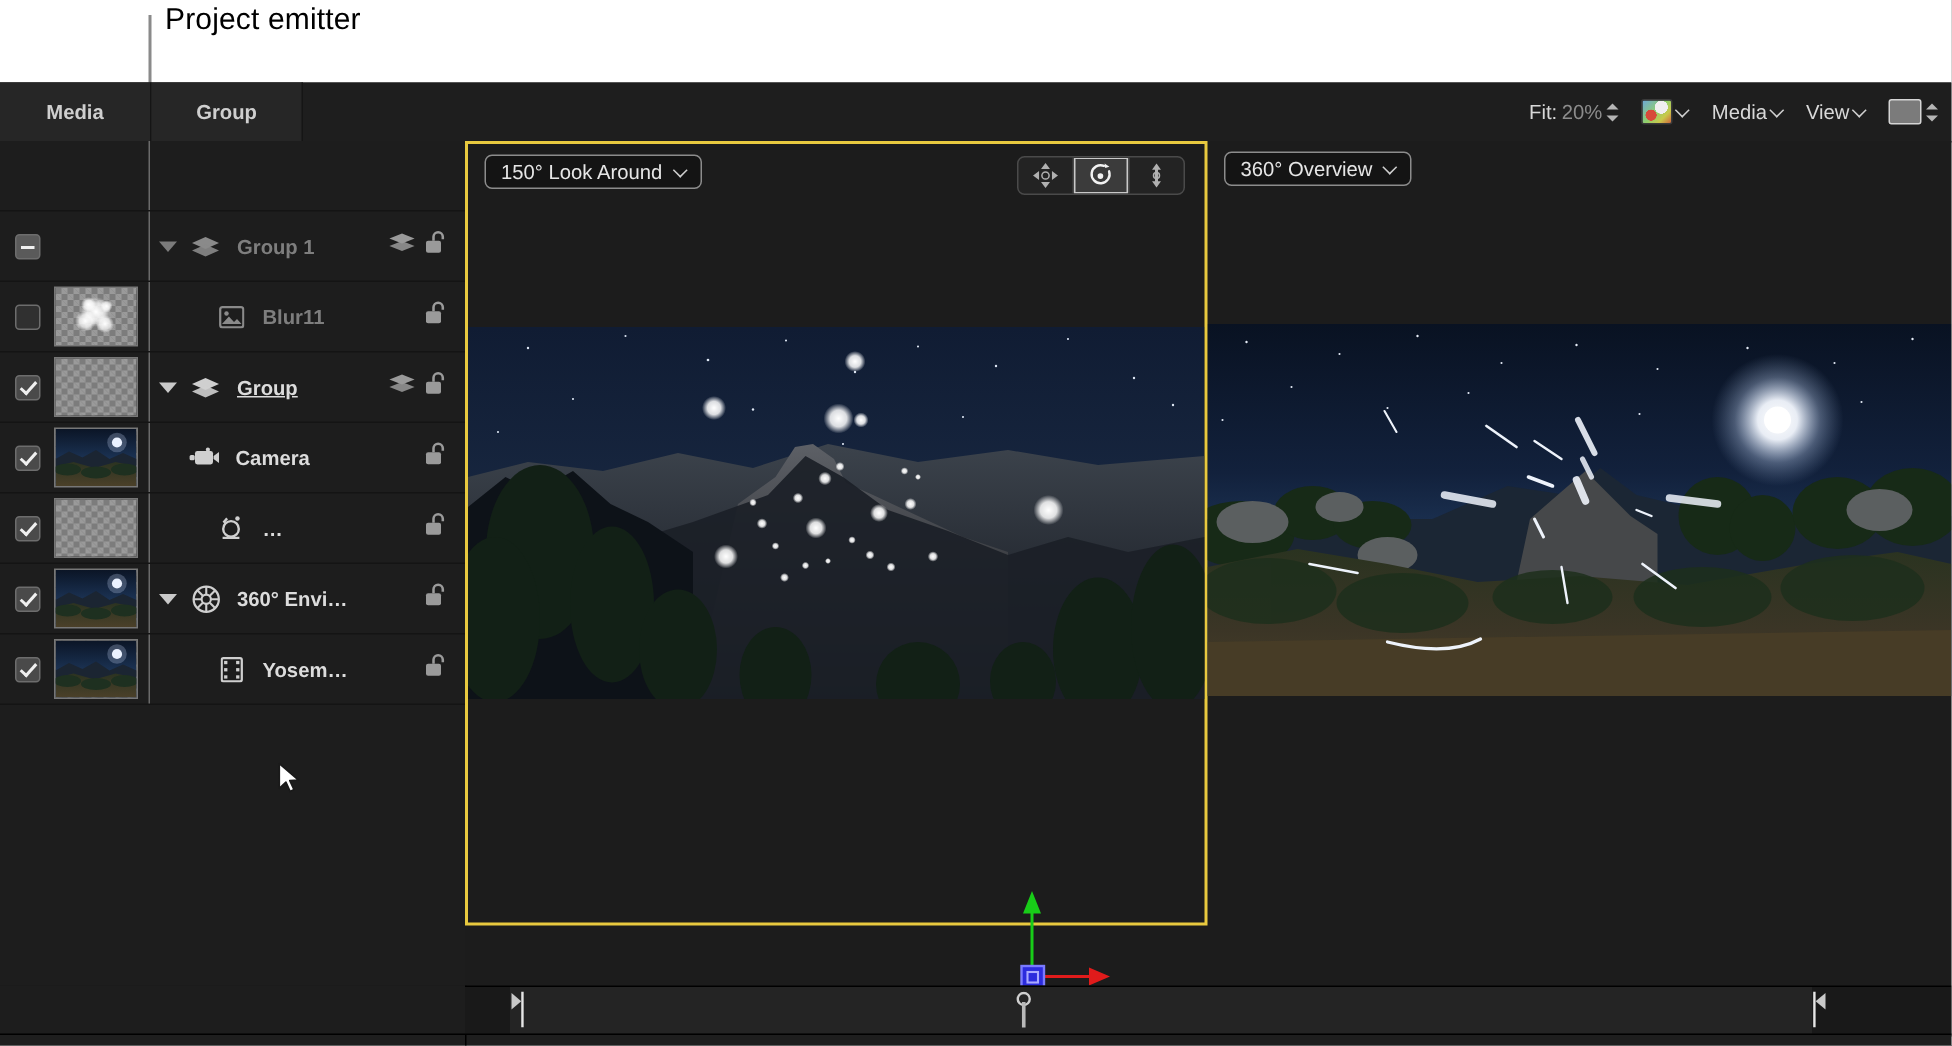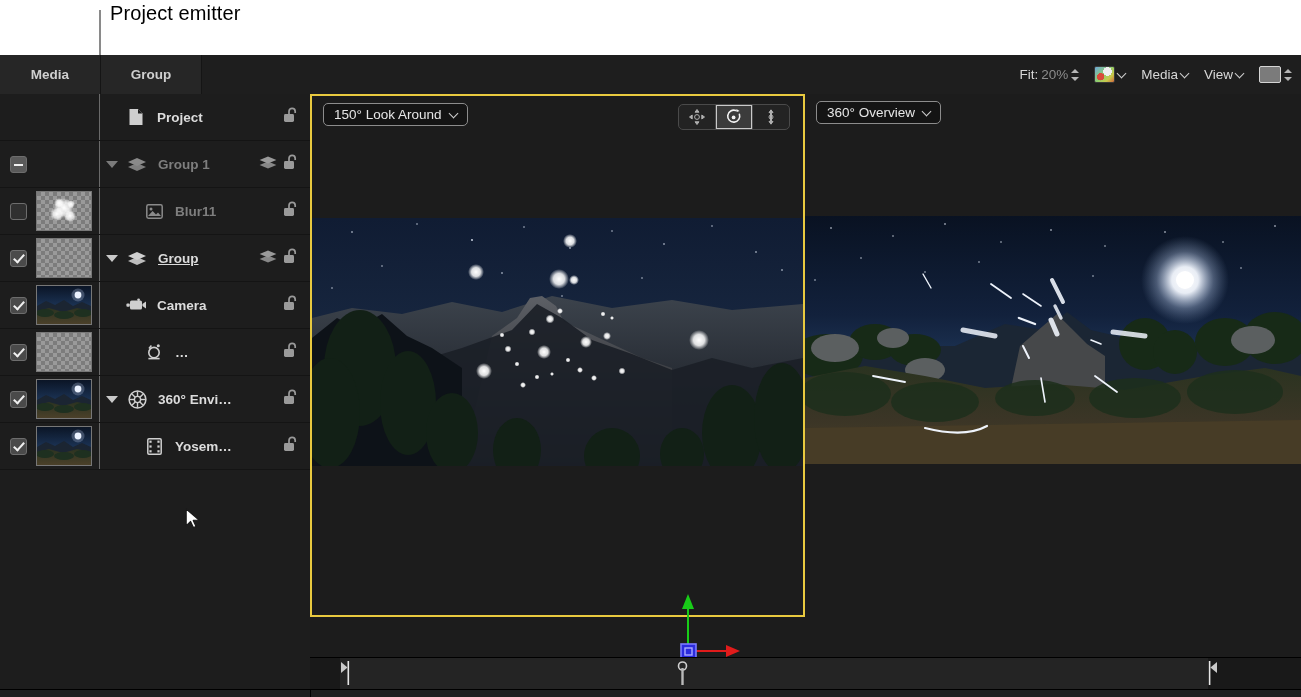--- a/index.html
+++ b/index.html
@@ -129,35 +129,20 @@
           <span class="swatch-gray"></span>
           <span class="stepper"></span>
         </div>
       </div>
     </div>
 
     <div class="layers" id="layers-list">
         <div class="lrow">
           <div class="lcol-a">
             <div style="width:17px;margin-left:10px;"></div>
-          </div>
-          <div class="lcol-b">
-            <div style="width:24px;"></div>
-            <span style="display:flex;align-items:center;width:24px;justify-content:center;">
-              <svg width="16" height="18" viewBox="0 0 16 18">
-                <path d="M1.5 1 L10 1 L14.5 5.5 L14.5 17 L1.5 17 Z" fill="#cfcfcf"></path>
-                <path d="M10 1 L10 5.5 L14.5 5.5" fill="#1d1d1d"></path>
-              </svg>
-            </span>
-            <span style="width:9px;"></span>
-            <span class="lname">Project</span>
-            <span class="lock"><svg width="15" height="16" viewBox="0 0 15 16">
-                <rect x="1" y="7" width="10" height="8" rx="1.4" fill="#9a9a9a"></rect>
-                <path d="M6 7 L6 4.4 A3.1 3.1 0 0 1 12.2 4.4 L12.2 6" fill="none" stroke="#9a9a9a" stroke-width="1.7"></path>
-              </svg></span>
           </div>
         </div>
         <div class="lrow">
           <div class="lcol-a">
             <div class="chk minus"></div>
           </div>
           <div class="lcol-b">
             <div style="width:6px;"></div>
             <div class="disc mut"></div>
             <div style="width:7px;"></div>

